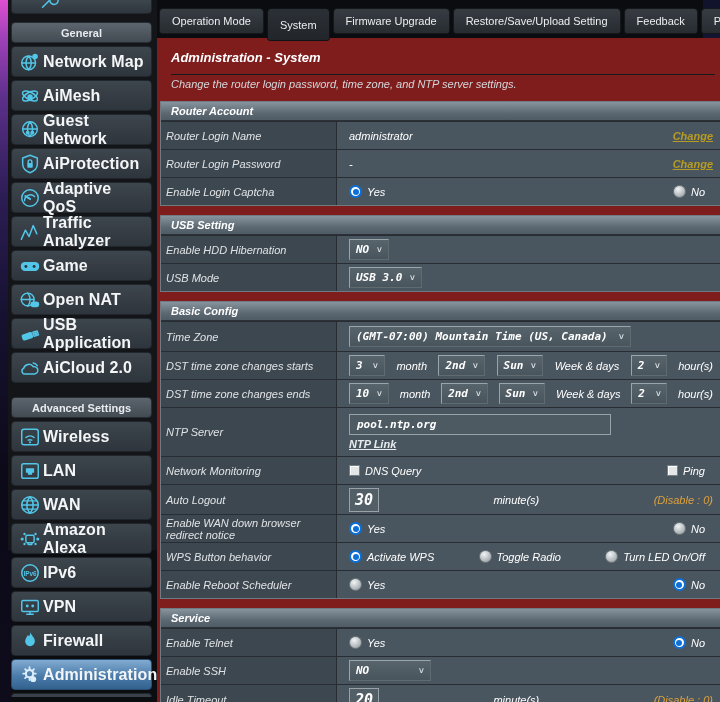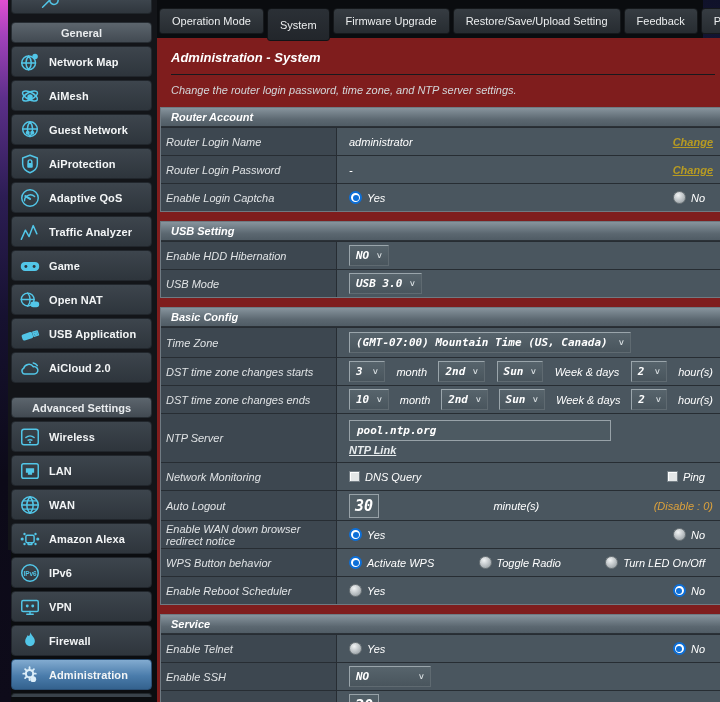--- a/index.html
+++ b/index.html
@@ -24,35 +24,35 @@
   .side-header { height:21px; margin:8px 0 3px; border-radius:4px;
     background:linear-gradient(#5c656d,#424a52); border:1px solid #272d33;
     display:flex; align-items:center; justify-content:center;
     color:#e9ecee; font-size:11px; font-weight:bold; }
   .side-header.adv { margin-top:14px; }
   .side-item { height:31px; margin-bottom:3px; border-radius:4px;
     background:linear-gradient(#3d454d,#2e353c); border:1px solid #21262c;
     display:flex; align-items:center; padding:0 4px 0 5px; cursor:pointer; }
   .side-item .icon { width:26px; height:24px; display:flex; align-items:center; justify-content:center;
     color:#52c6e8; flex:none; }
-  .side-item .lbl { margin-left:6px; color:#f3f5f6; font-size:11px; font-weight:bold; letter-spacing:.1px; }
+  .side-item .lbl { color:#f3f5f6; font-size:16px; font-weight:bold; letter-spacing:.1px; }
   .side-item.active { background:linear-gradient(#82abd0,#4a7cab 55%,#34628e); border-color:#2a4f75; }
   .side-item.active .icon { color:#dceef9; }
   .side-bottom-sliver { height:4px; border-radius:4px 4px 0 0; background:#39424a; border:1px solid #20262b; border-bottom:none; }
   
   .main { position:absolute; left:157px; top:0; width:546px; height:702px; background:#0a0c0f; }
   .tabs { position:absolute; left:0; top:8px; height:30px; display:flex; align-items:flex-start; padding-left:2px; z-index:2; }
   .tab { height:26px; padding:0 12px; margin-right:3px; display:flex; align-items:center;
     background:linear-gradient(#363c42,#272c31); border:1px solid #15181b; border-radius:4px 4px 3px 3px;
     color:#eceeef; font-size:11px; white-space:nowrap; cursor:pointer; }
   .tab.active { height:33px; background:linear-gradient(#2b3036,#22262b); border-color:#101316; }
   .panel { position:absolute; left:0; top:38px; width:572px; height:664px; background:#7f1d1d;font-style:italic; }
   .page-title { margin:12px 14px 0; padding-bottom:9px; border-bottom:1px solid #17191d;
     color:#ffffff; font-size:13px; font-weight:bold; }
-  .page-desc { margin:9px 14px 11px; color:#d3d7da; font-size:11px; }
+  .page-desc { margin:3px 14px 11px; color:#d3d7da; font-size:11px; }
   
   .section { margin:0 3px 9px; border:1px solid #6f7a82; background:#3d4750; }
   .sec-header { height:19px; padding:0 10px; display:flex; align-items:center;
     background:linear-gradient(#87949d,#5b6770 65%,#505c65);
     color:#ffffff; font-size:11px; font-weight:bold; border-bottom:1px solid #2b3137; }
   .row { display:flex; min-height:28px; border-top:1px solid #272d33; }
   .row:first-of-type { border-top:none; }
   .row-label { width:176px; flex:none; background:#3d4750; color:#e0e3e5; font-size:11px;
     padding:0 5px; display:flex; align-items:center; border-right:1px solid #272d33; }
   .row-value { flex:1; background:#4a565f; display:flex; align-items:center;

